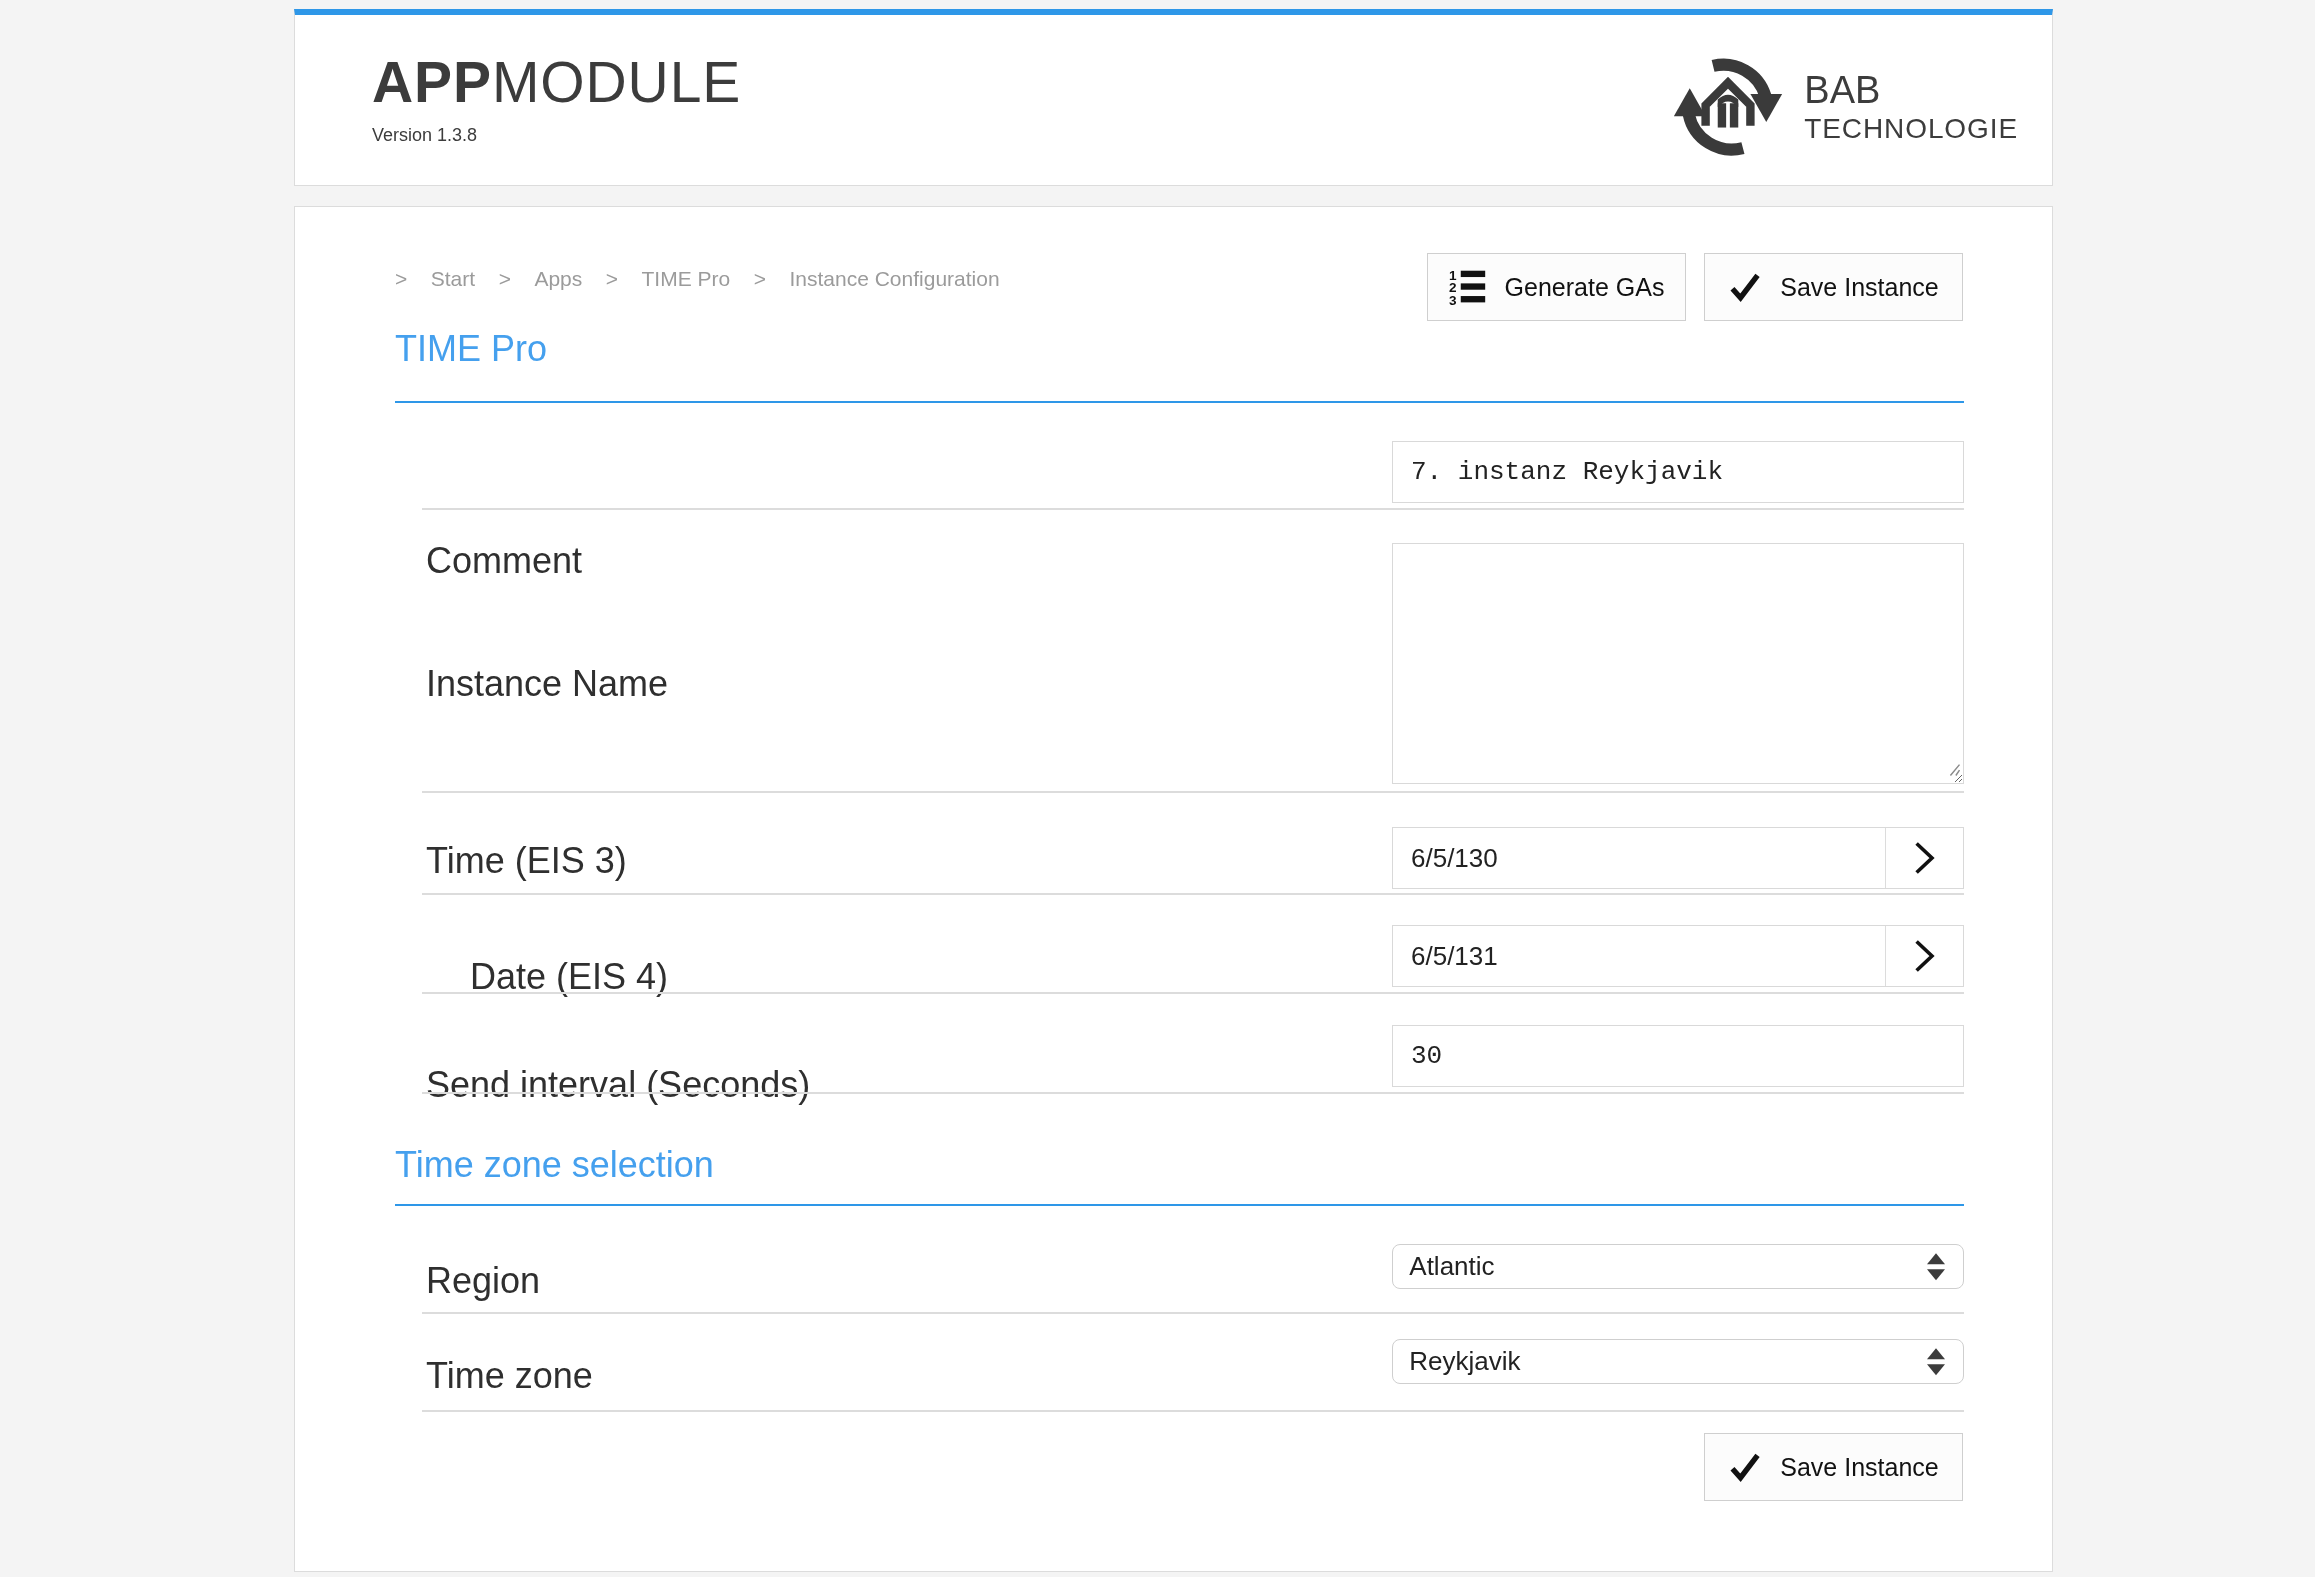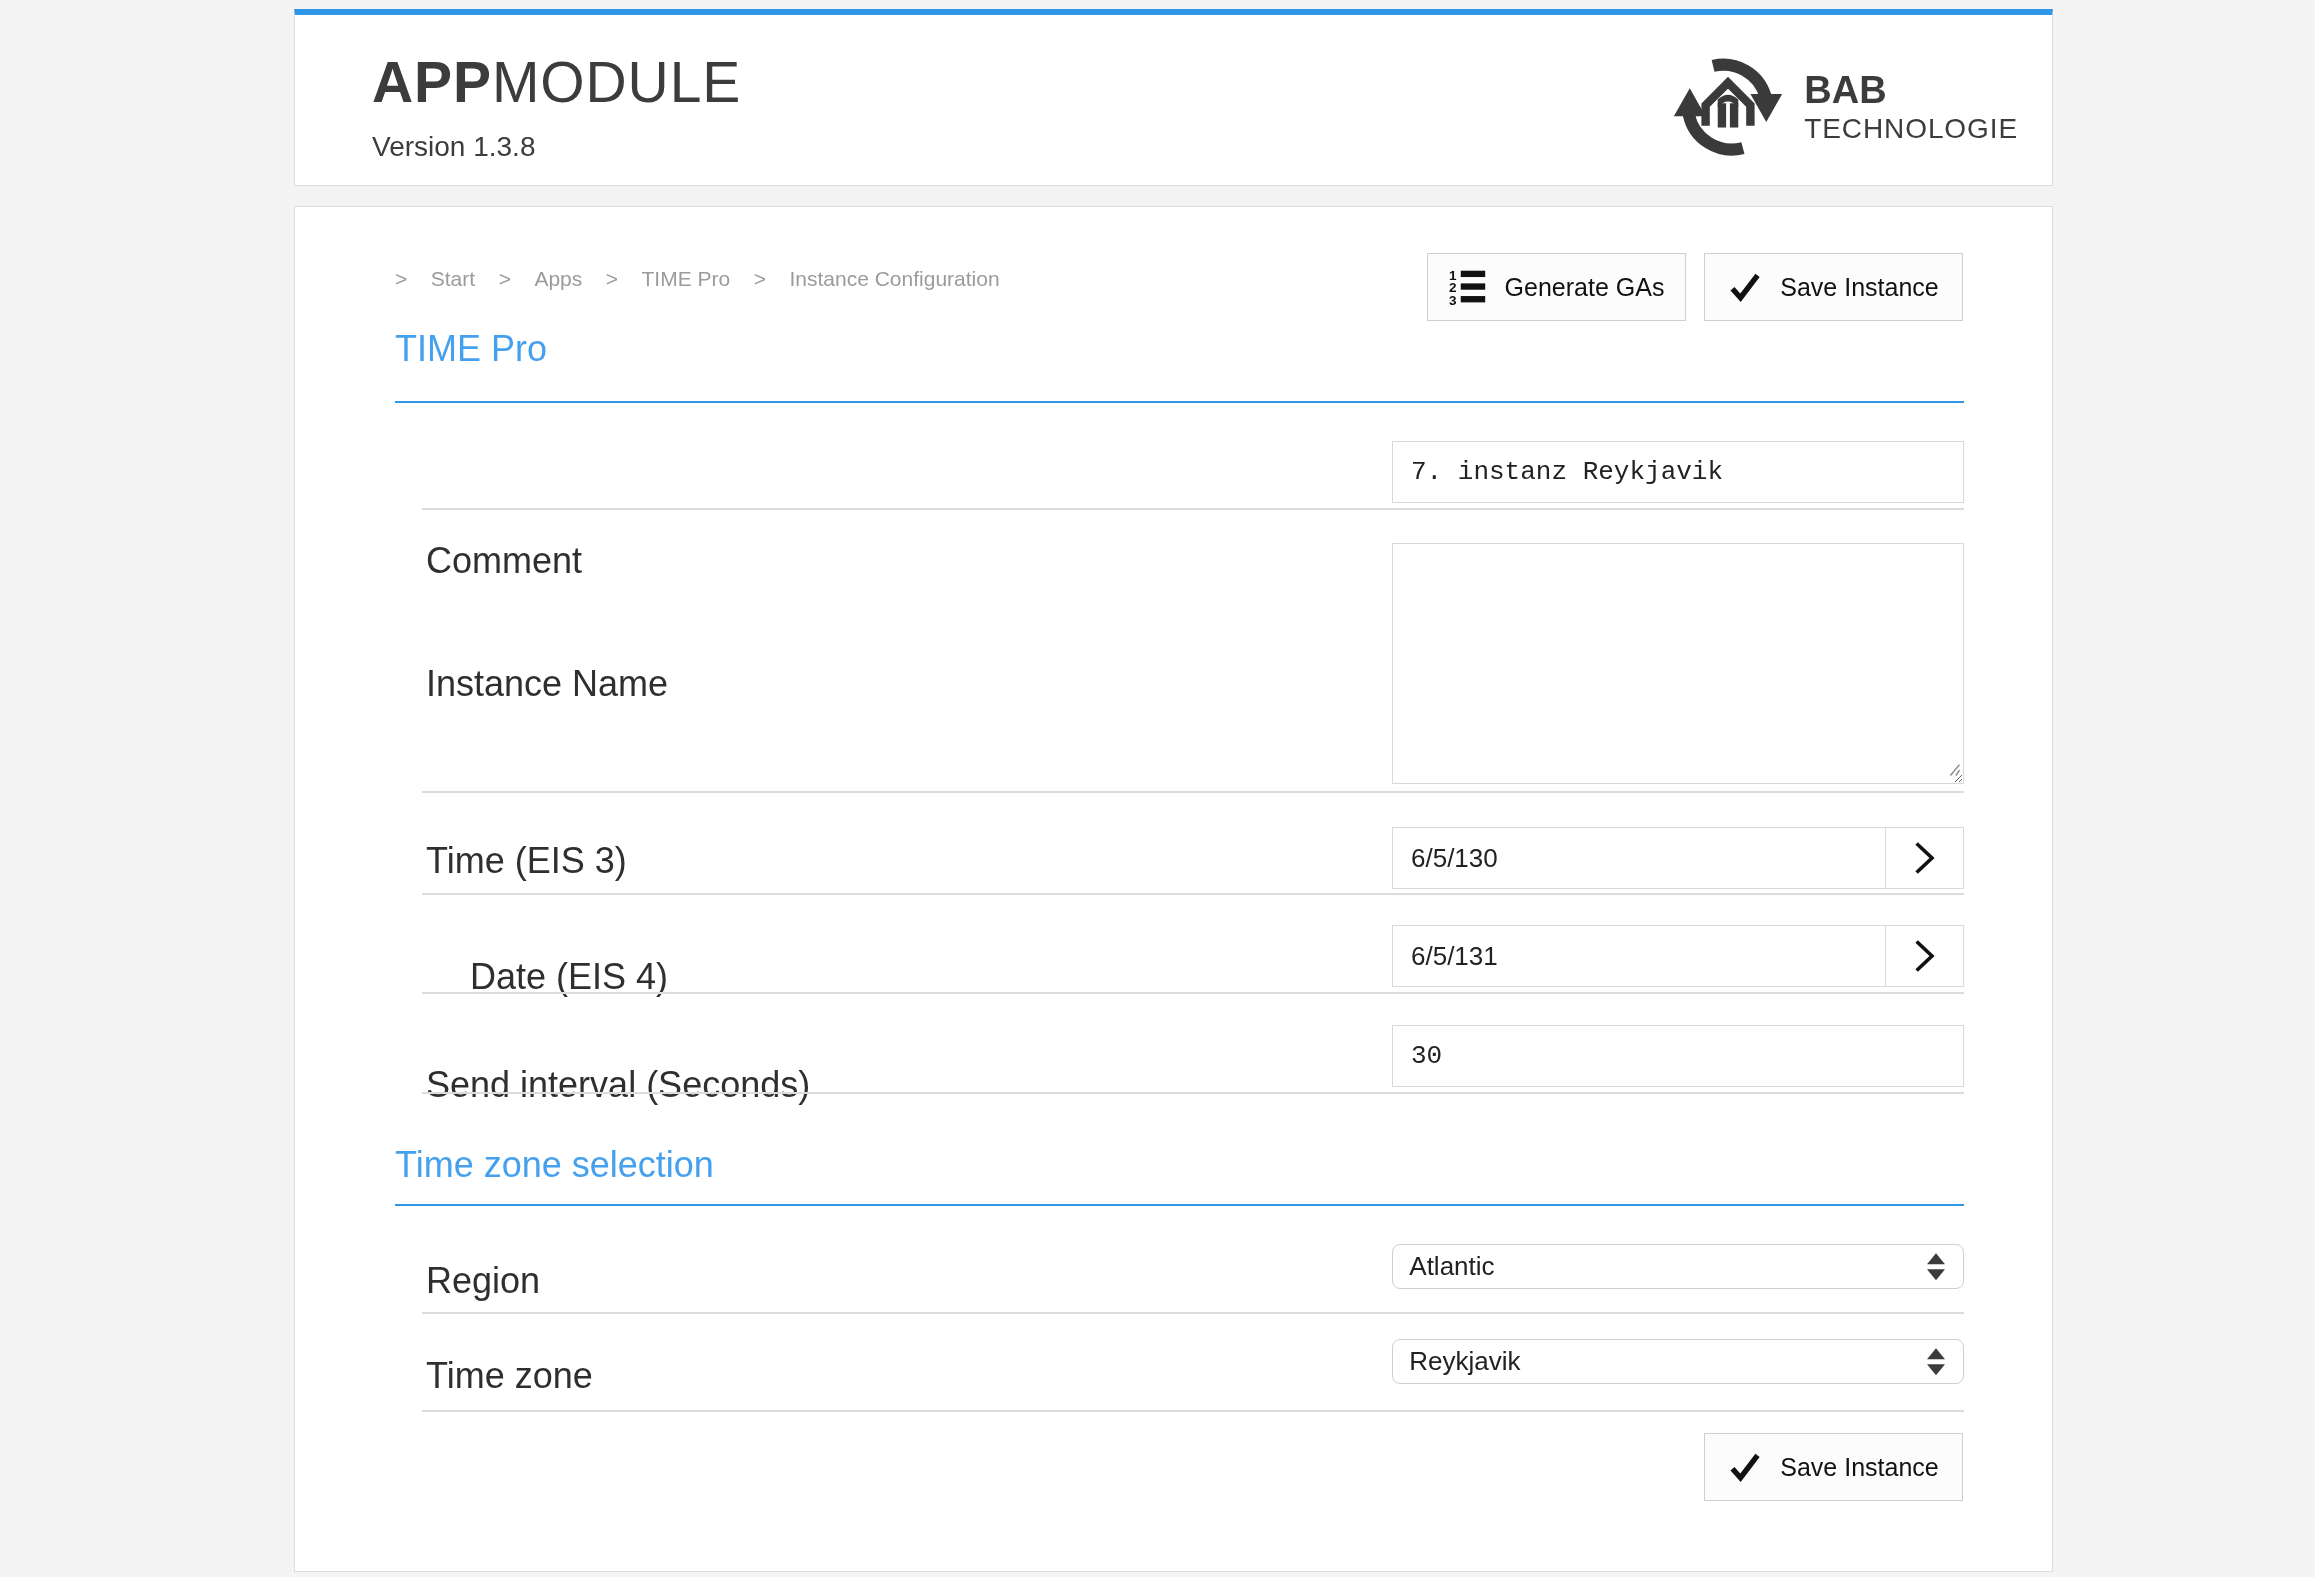--- a/index.html
+++ b/index.html
@@ -20,25 +20,25 @@
   }
   
   .header-panel {
     top:9px;
     height:177px;
     border-top:6.3px solid #2e97e8;
   }
   .app-logo { position:absolute; left:77px; top:34px; }
   .app-title { font-size:57px; color:#3c3c3c; letter-spacing:0.9px; white-space:nowrap; }
   .app-title .bold { font-weight:bold; }
-  .app-version { font-size:28px; color:#3c3c3c; margin-top:16px; }
+  .app-version { font-size:18px; color:#3c3c3c; margin-top:10px; }
   .brand { position:absolute; right:34px; top:36px; display:flex; align-items:center; }
   .brand-icon { width:112px; height:112px; margin-right:20px; }
   .brand-text { line-height:1.15; white-space:nowrap; }
-  .brand-line1 { font-size:38px; font-weight:bold; color:#3c3c3c; }
+  .brand-line1 { font-size:38px; font-weight:normal; color:#3c3c3c; }
   .brand-line2 { font-size:28px; font-weight:normal; color:#3c3c3c; letter-spacing:0.9px; }
   
   .content-panel { top:206px; height:1366px; }
   .breadcrumb {
     position:absolute; left:100px; top:60px;
     font-size:21px; color:#9b9b9b;
     display:flex; gap:23.5px; align-items:center; white-space:nowrap;
   }
   .crumb-sep { color:#9b9b9b; }
   .btn {

